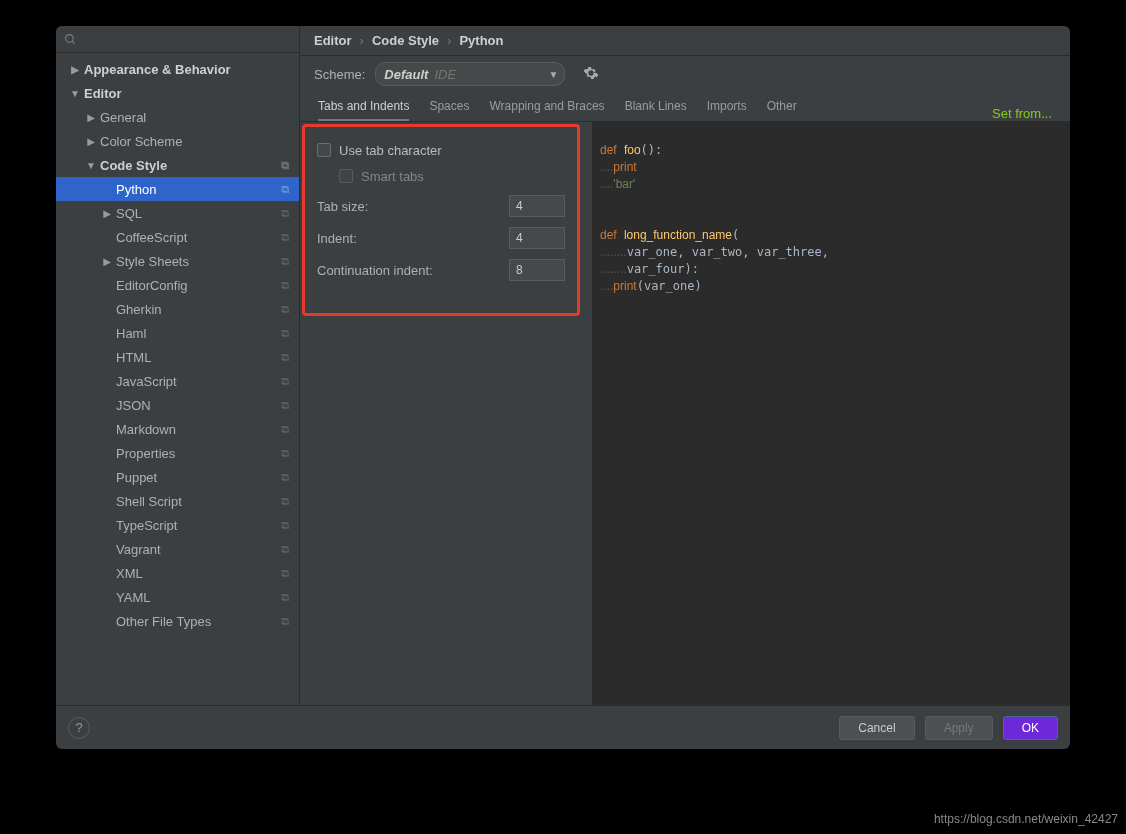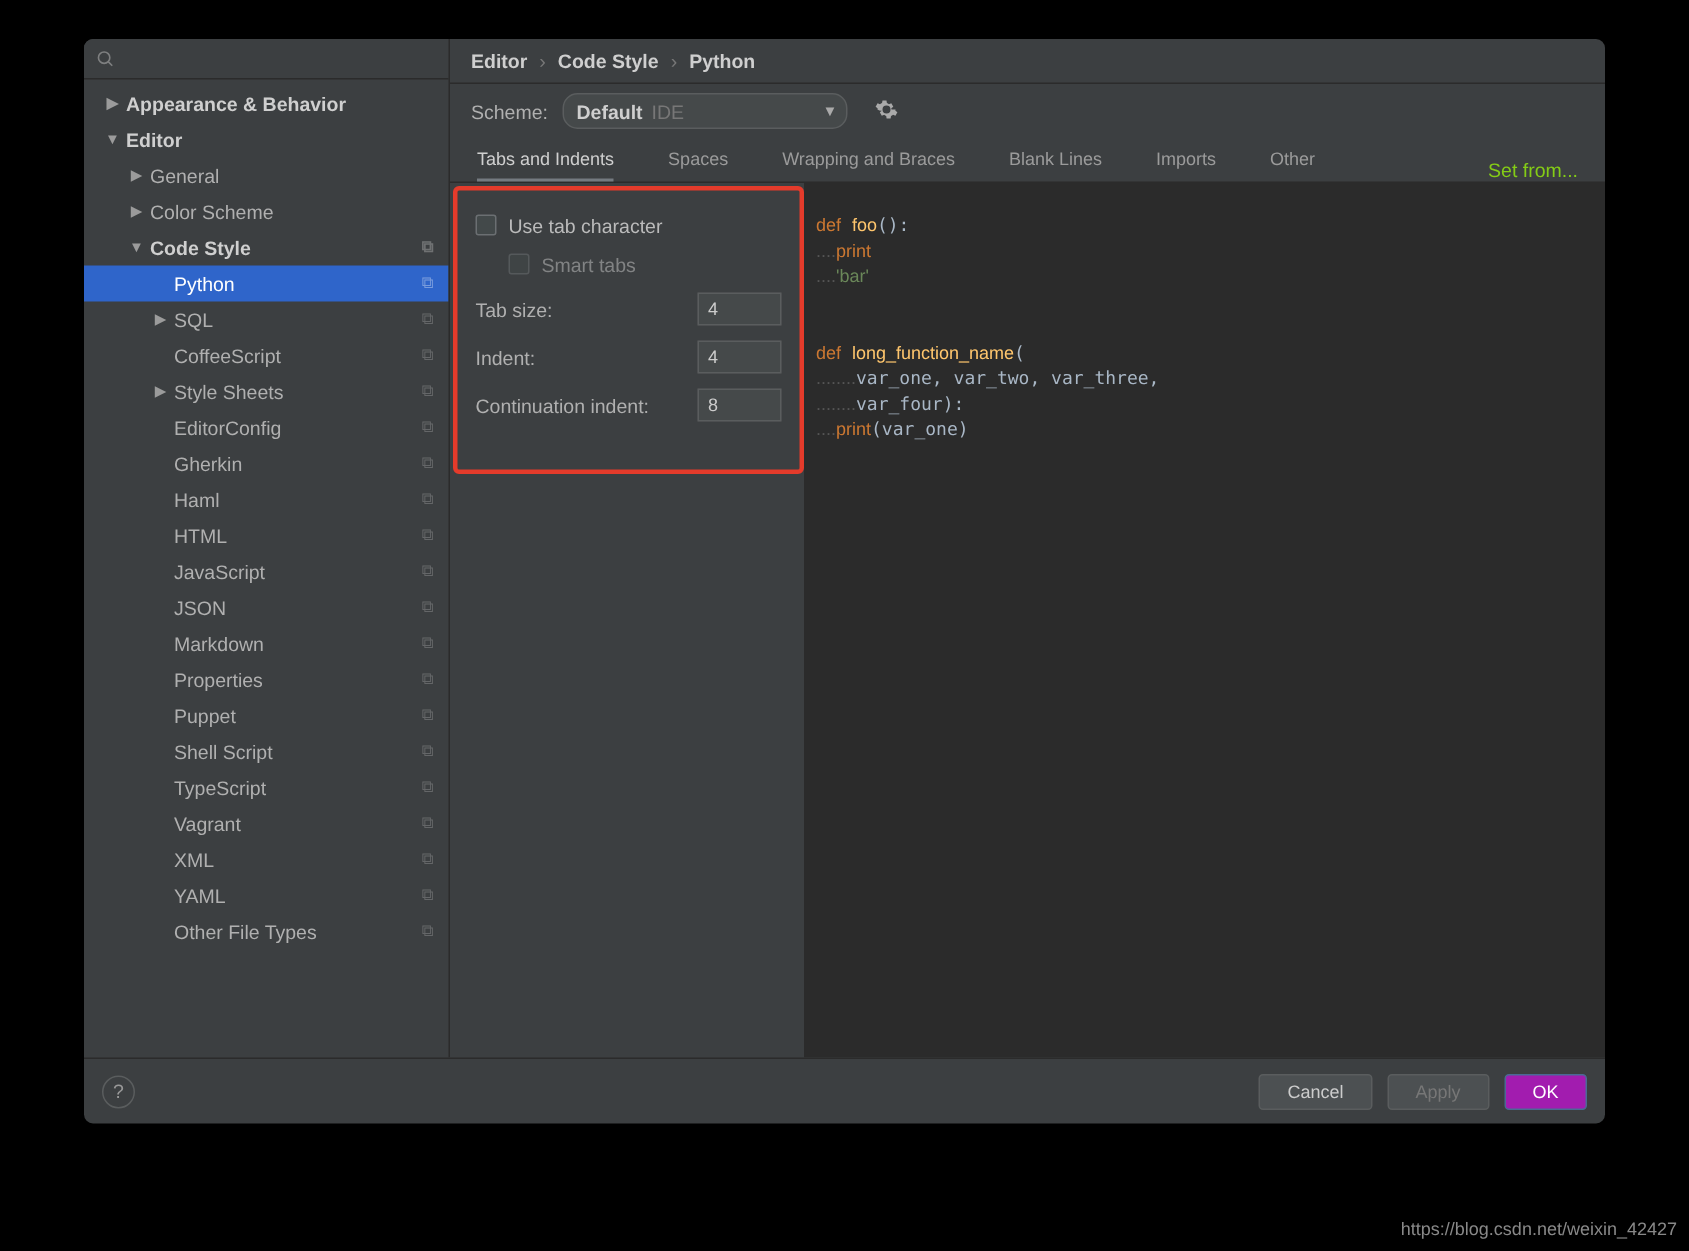--- a/index.html
+++ b/index.html
@@ -19,41 +19,41 @@
 .item .tri { width: 10px; display: inline-flex; justify-content: center; color: #9b9b9b; font-size: 10px; }
 .item.bold { font-weight: 600; color: #cfcfcf; }
 .item.active { background: #2f65ca; color: #fff; }
 .item .copy { position: absolute; right: 10px; opacity: .35; font-size: 11px; }
 .lvl1 { padding-left: 30px; } .lvl2 { padding-left: 46px; }
 .main { flex: 1; display: flex; flex-direction: column; }
 .breadcrumb { height: 30px; display: flex; align-items: center; padding: 0 14px; gap: 8px; border-bottom: 1px solid #2b2b2b; color: #cfcfcf; font-weight: 600; }
 .breadcrumb .sep { color: #777; font-weight: normal; }
 .scheme-row { height: 36px; display: flex; align-items: center; padding: 0 14px; gap: 10px; }
 .scheme-row .lbl { color: #b0b0b0; }
-.scheme-select { width: 190px; height: 24px; background: #45494a; border: 1px solid #5a5d5e; border-radius: 10px; display: flex; align-items: center; padding: 0 8px; gap: 6px; position: relative; }
+.scheme-select { width: 190px; height: 24px; background: #45494a; border: 1px solid #5a5d5e; border-radius: 10px; display: flex; align-items: center; padding: 0 8px; gap: 6px; position: relative; font-style: italic; }
 .scheme-select .ide { color: #777; }
 .scheme-select .chev { position: absolute; right: 6px; font-size: 10px; color: #aaa; }
 .gear { margin-left: 8px; color: #aaa; }
 .setfrom { position: absolute; right: 18px; top: 80px; color: #84cc16; cursor: pointer; margin-left: 28px; }
-.tabs { display: flex; gap: 36px; padding: 0 18px; height: 30px; align-items: flex-end; border-bottom: 1px solid #2b2b2b; font-size: 12px; }
+.tabs { display: flex; gap: 20px; padding: 0 18px; height: 30px; align-items: flex-end; border-bottom: 1px solid #2b2b2b; font-size: 12px; }
 .tab { color: #9b9b9b; padding-bottom: 6px; border-bottom: 2px solid transparent; cursor: pointer; }
 .tab.active { color: #cfcfcf; border-bottom: 2px solid #747a80; }
 .content { flex: 1; display: flex; }
-.settings { width: 234px; padding: 10px 12px; border: 3px solid #e43b2b; border-radius: 4px; margin: 2px 0 0 2px; height: 192px; }
+.settings { width: 278px; padding: 10px 12px; border: 3px solid #e43b2b; border-radius: 4px; margin: 2px 12px 0 2px; height: 192px; }
 .row { display: flex; align-items: center; height: 26px; gap: 8px; }
 .row .lbl { flex: 1; color: #b0b0b0; }
 .checkbox { width: 14px; height: 14px; border: 1px solid #6b6f72; border-radius: 2px; background: #43494a; }
 .input { width: 56px; height: 22px; background: #45494a; border: 1px solid #5a5d5e; color: #ccc; padding: 0 6px; font-size: 12px; }
 .preview { flex: 1; background: #2b2b2b; padding: 20px 8px; font-family: Menlo, monospace; font-size: 12px; line-height: 17px; color: #a9b7c6; white-space: pre; }
 .kw { color: #cc7832; } .fn { color: #ffc66d; } .str { color: #6a8759; } .dots { color: #555; }
 .footer { height: 44px; border-top: 1px solid #2b2b2b; display: flex; align-items: center; padding: 0 12px; gap: 10px; }
 .footer .help { width: 22px; height: 22px; border: 1px solid #5a5d5e; border-radius: 50%; display: flex; align-items: center; justify-content: center; color: #999; }
 .footer .spacer { flex:1; }
 .btn { height: 24px; padding: 0 18px; border: 1px solid #5a5d5e; border-radius: 3px; background: #4c5052; color: #ccc; font-size: 12px; display: inline-flex; align-items: center; }
-.btn.primary { background: #a21caf; border-color: #4a6a94; color:#fff; }
+.btn.primary { background: #6d28d9; border-color: #4a6a94; color:#fff; }
 .btn.disabled { color: #777; }
 .watermark { position: absolute; right: 8px; bottom: 8px; color: #888; font-size: 12px; }
 </style>
 </head>
 <body>
 
 <div class="window">
   <div class="body">
     <div class="sidebar">
       <div class="search">

